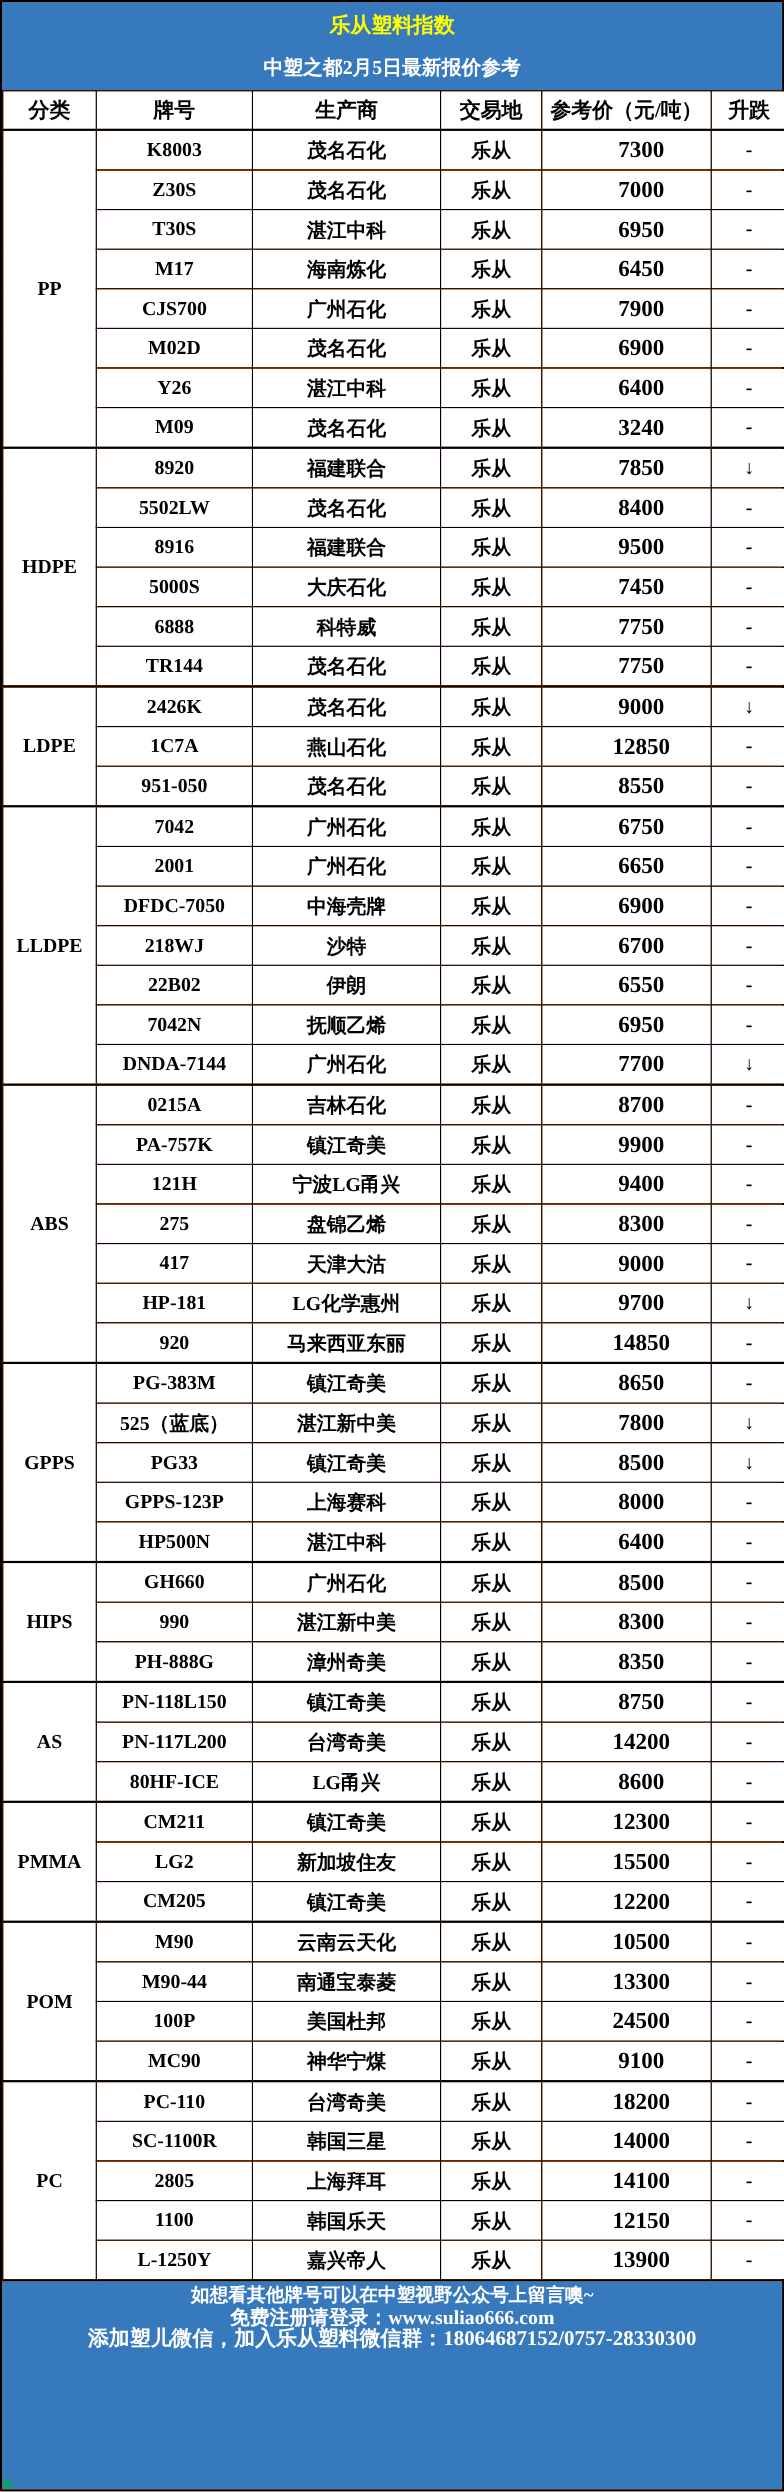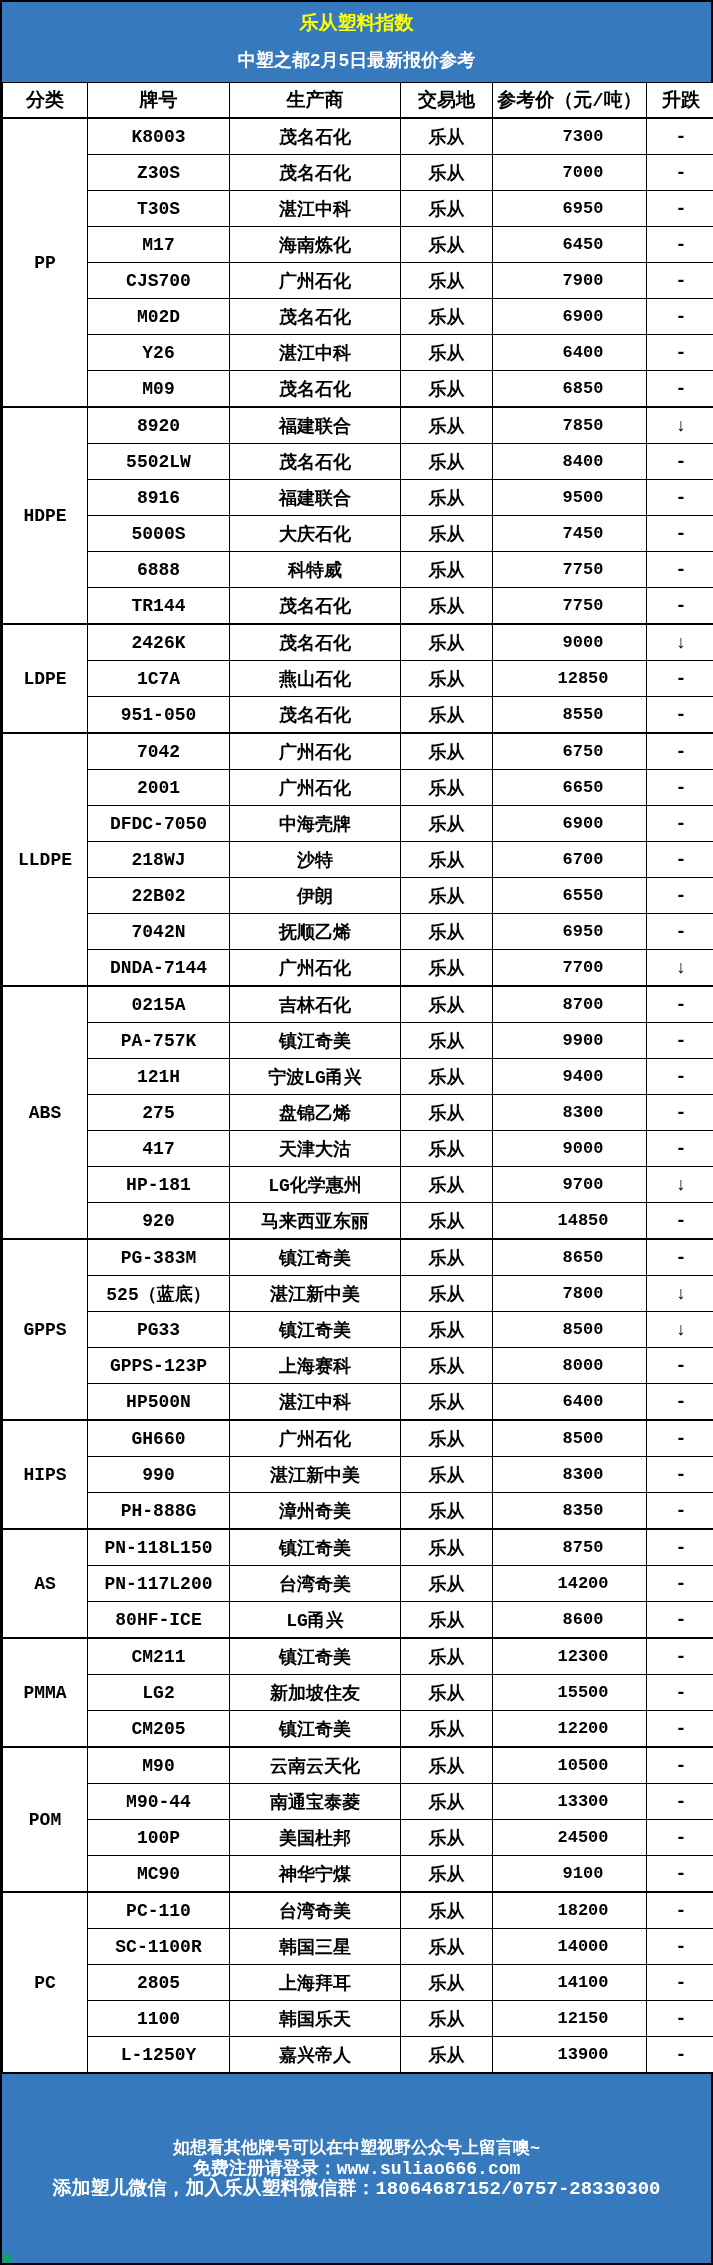--- a/index.html
+++ b/index.html
@@ -7,21 +7,21 @@
     --title-yellow:#FFFF00;
     --grid:#000000;
     --tri-green:#00B050;
   }
   html,body{margin:0;padding:0;background:#ffffff;}
   .sheet{
     width:713px;height:2265px;box-sizing:border-box;
     border:2px solid var(--grid);
     display:flex;flex-direction:column;
     position:relative;background:#f97316;
-    font-family:Liberation Mono, monospace;
+    font-family:Liberation Serif, serif;
     font-weight:bold;color:#000;
   }
   
   .banner{
     background:var(--banner-blue);
     height:80px;flex:0 0 auto;text-align:center;
   }
   .banner .title{
     color:var(--title-yellow);font-size:19px;line-height:22px;padding-top:11px;
   }
@@ -37,26 +37,26 @@
     text-align:center;vertical-align:middle;
     padding:0;font-weight:bold;overflow:hidden;white-space:nowrap;
   }
   table.price thead th{
     height:34px;font-size:19px;border-bottom:2px solid var(--grid);
     background:#fff;
   }
   table.price td{height:35px;font-size:18px;background:#fff;}
   table.price td.cat{font-size:18px;border-bottom:2px solid var(--grid);}
   table.price tr.sec-end td{border-bottom:2px solid var(--grid);text-align:center;}
-  table.price td.price{font-size:17px;padding-left:27px;}
+  table.price td.price{font-size:21px;padding-left:27px;}
   table.price td.change{font-size:18px;}
   
   .footer{
     background:var(--banner-blue);flex:1 1 auto;
-    display:flex;flex-direction:column;justify-content:center;
+    display:flex;flex-direction:column;justify-content:flex-start;
     text-align:center;color:#ffffff;padding:3px 2px;box-sizing:border-box;
   }
   .footer .fline{font-size:17px;line-height:20px;}
   .footer .fline.big{font-size:19px;}
   .footer .fline.mid{font-size:18px;}
   
   .corner-tri{
     position:absolute;left:2px;bottom:2px;width:0;height:0;
     border-bottom:9px solid var(--tri-green);
     border-right:9px solid transparent;
@@ -139,21 +139,21 @@
           <td>Y26</td>
           <td>湛江中科</td>
           <td>乐从</td>
           <td class="price">6400</td>
           <td class="change">-</td>
         </tr>
         <tr class="sec-end">
           <td>M09</td>
           <td>茂名石化</td>
           <td>乐从</td>
-          <td class="price">6850</td>
+          <td class="price">3240</td>
           <td class="change">-</td>
         </tr>
         <tr>
           <td rowspan="6" class="cat">HDPE</td>
           <td>8920</td>
           <td>福建联合</td>
           <td>乐从</td>
           <td class="price">7850</td>
           <td class="change">↓</td>
         </tr>

